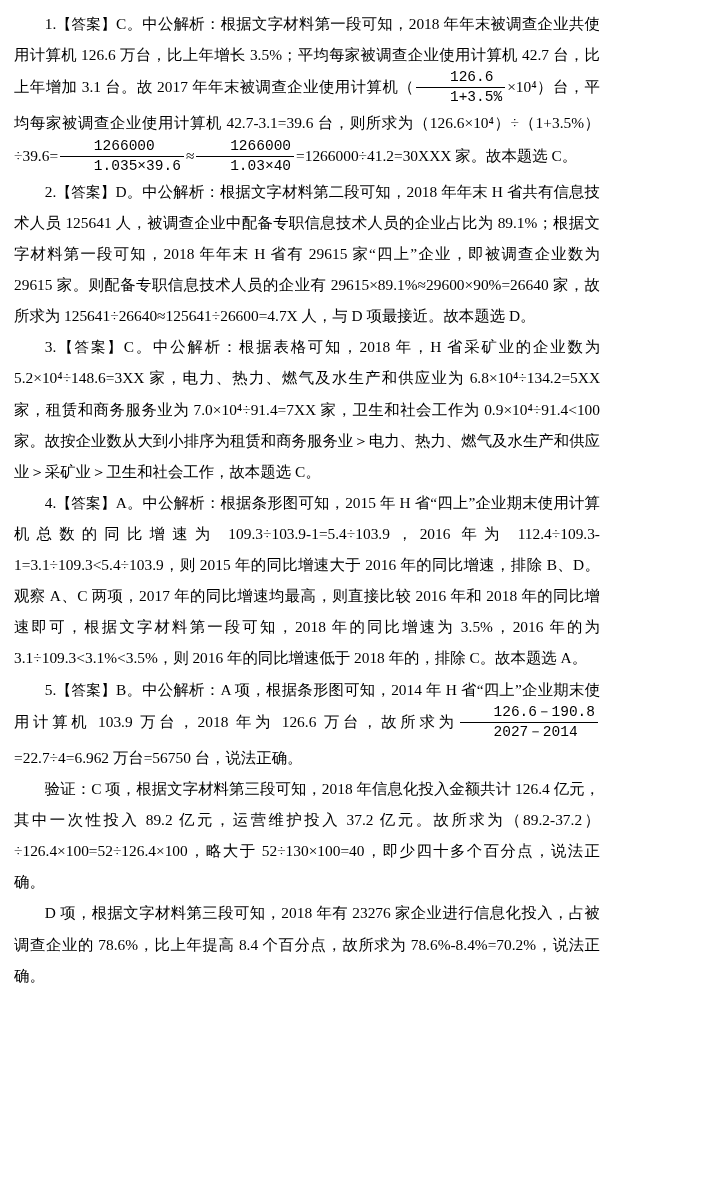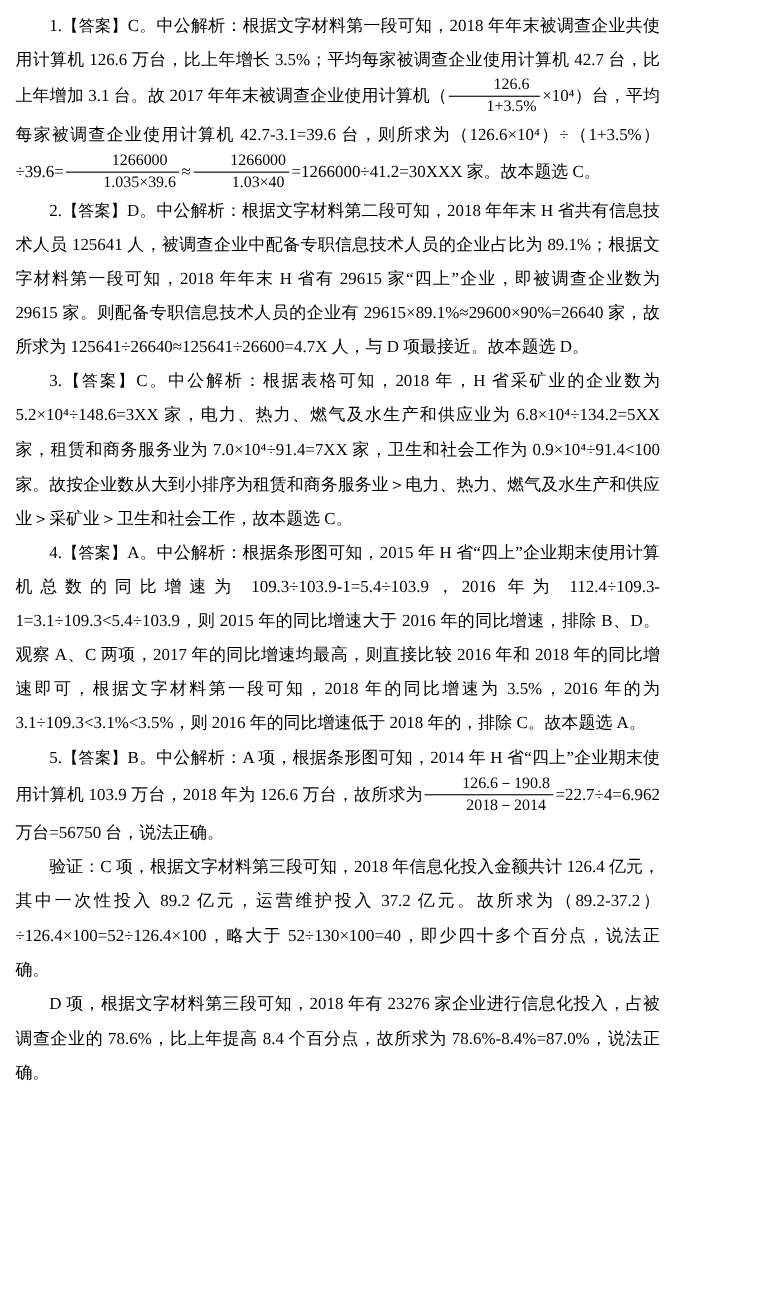--- a/index.html
+++ b/index.html
@@ -25,26 +25,26 @@
     line-height: 2.02;
     text-align: justify;
     text-justify: inter-ideograph;
     margin: 0 0 0 0;
     text-indent: 2em;
   }
   
   .frac {
     display: inline-block;
     vertical-align: middle;
-    text-align: center;
     font-size: 14.5px;
     line-height: 1.18;
     margin: 0 2px;
     position: relative;
     top: -1px;
+    font-family: Liberation Mono, monospace;
   }
   .frac .numer {
     display: block;
     padding: 0 3px 1px 3px;
     border-bottom: 1px solid #000;
     white-space: nowrap;
   }
   .frac .denom {
     display: block;
     padding: 1px 3px 0 3px;
@@ -73,19 +73,19 @@
 
   <p class="para">
     <span class="q-label">3.</span><span class="bracket">【答案】</span><span>C。</span><span>中公解析：</span><span>根据表格可知，2018 年，H 省采矿业的企业数为 5.2×10⁴÷148.6=3XX 家，电力、热力、燃气及水生产和供应业为 6.8×10⁴÷134.2=5XX 家，租赁和商务服务业为 7.0×10⁴÷91.4=7XX 家，卫生和社会工作为 0.9×10⁴÷91.4&lt;100 家。故按企业数从大到小排序为租赁和商务服务业＞电力、热力、燃气及水生产和供应业＞采矿业＞卫生和社会工作，故本题选 C。</span>
   </p>
 
   <p class="para">
     <span class="q-label">4.</span><span class="bracket">【答案】</span><span>A。</span><span>中公解析：</span><span>根据条形图可知，2015 年 H 省“四上”企业期末使用计算机总数的同比增速为 109.3÷103.9-1=5.4÷103.9，2016 年为 112.4÷109.3-1=3.1÷109.3&lt;5.4÷103.9，则 2015 年的同比增速大于 2016 年的同比增速，排除 B、D。观察 A、C 两项，2017 年的同比增速均最高，则直接比较 2016 年和 2018 年的同比增速即可，根据文字材料第一段可知，2018 年的同比增速为 3.5%，2016 年的为 3.1÷109.3&lt;3.1%&lt;3.5%，则 2016 年的同比增速低于 2018 年的，排除 C。故本题选 A。</span>
   </p>
 
   <p class="para">
-    <span class="q-label">5.</span><span class="bracket">【答案】</span><span>B。</span><span>中公解析：</span><span>A 项，根据条形图可知，2014 年 H 省“四上”企业期末使用计算机 103.9 万台，2018 年为 126.6 万台，故所求为</span><span class="frac"><span class="numer">126.6－190.8</span><span class="denom">2018－2014</span></span><span>=22.7÷4=6.962 万台=56750 台，说法正确。</span>
+    <span class="q-label">5.</span><span class="bracket">【答案】</span><span>B。</span><span>中公解析：</span><span>A 项，根据条形图可知，2014 年 H 省“四上”企业期末使用计算机 103.9 万台，2018 年为 126.6 万台，故所求为</span><span class="frac"><span class="numer">126.6－190.8</span><span class="denom">2027－2014</span></span><span>=22.7÷4=6.962 万台=56750 台，说法正确。</span>
   </p>
 
   <p class="para">验证：C 项，根据文字材料第三段可知，2018 年信息化投入金额共计 126.4 亿元，其中一次性投入 89.2 亿元，运营维护投入 37.2 亿元。故所求为（89.2-37.2）÷126.4×100=52÷126.4×100，略大于 52÷130×100=40，即少四十多个百分点，说法正确。</p>
-  <p class="para">D 项，根据文字材料第三段可知，2018 年有 23276 家企业进行信息化投入，占被调查企业的 78.6%，比上年提高 8.4 个百分点，故所求为 78.6%-8.4%=87.0%，说法正确。</p>
+  <p class="para">D 项，根据文字材料第三段可知，2018 年有 23276 家企业进行信息化投入，占被调查企业的 78.6%，比上年提高 8.4 个百分点，故所求为 78.6%-8.4%=70.2%，说法正确。</p>
 
 </div>
 
 </body></html>

